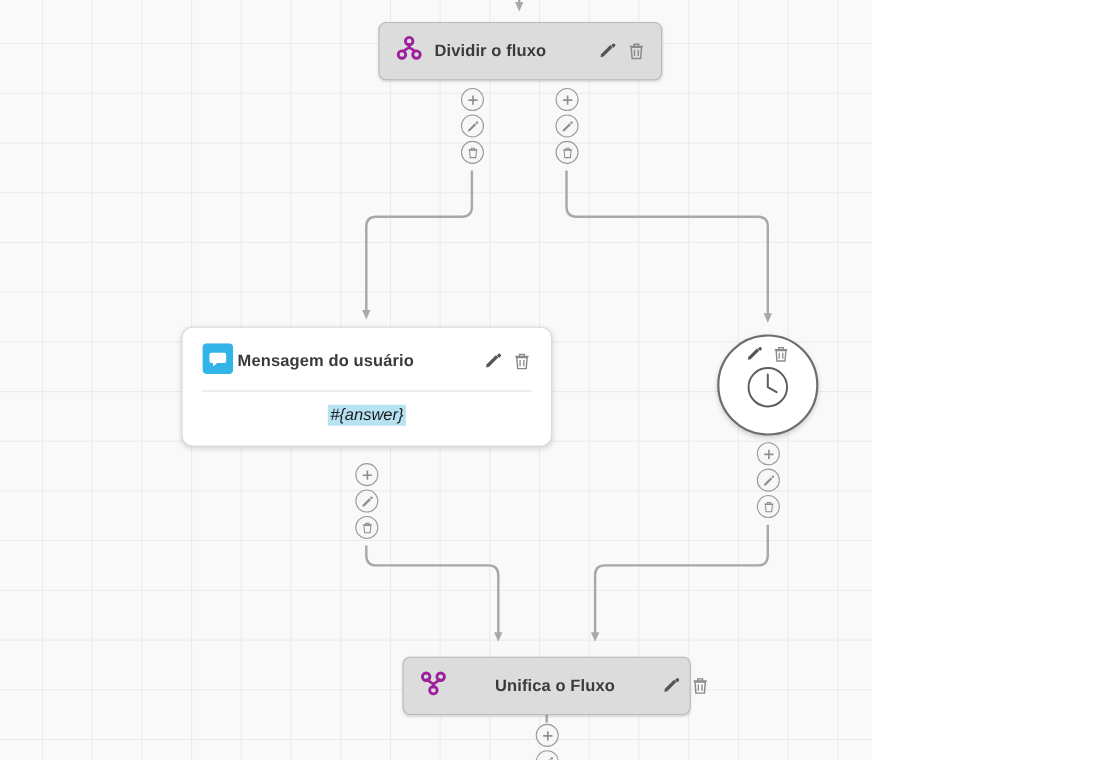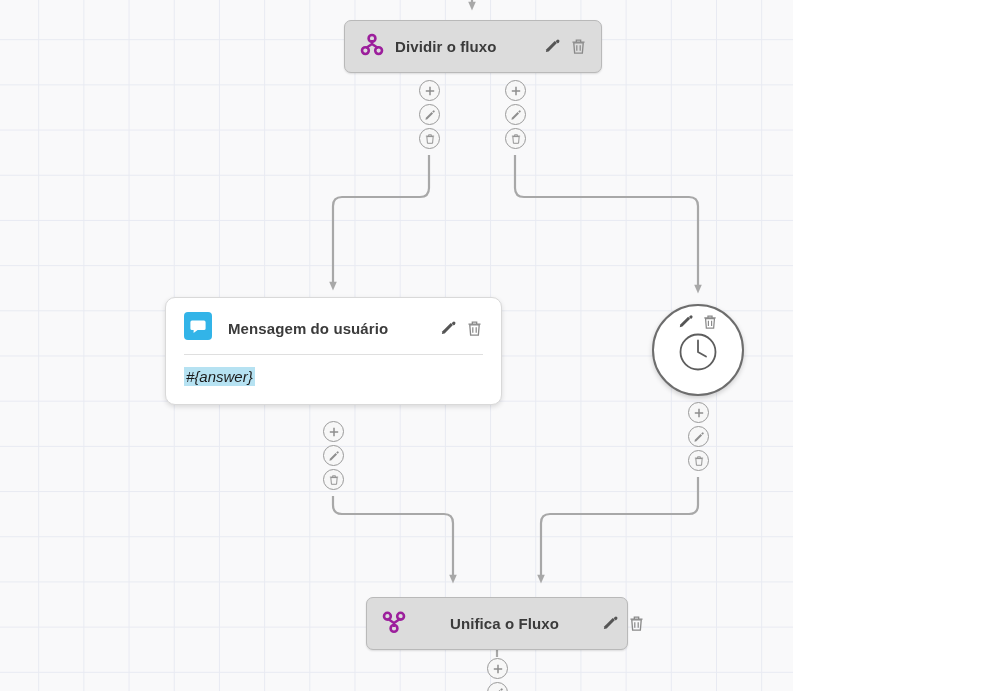--- a/index.html
+++ b/index.html
@@ -47,30 +47,31 @@
   .node-title {
     font-size: 15px;
     font-weight: bold;
     color: #3b3b3b;
     letter-spacing: .1px;
     white-space: nowrap;
   }
   .node-head {
     display: flex;
     align-items: center;
-    gap: 16px;
+    gap: 4px;
     padding: 14px 18px 10px 18px;
   }
   .node-divider {
     height: 1px;
     background: #dfdfdf;
     margin: 0 18px;
   }
   .node-body {
     padding: 13px 18px 18px 18px;
+    text-align: center;
   }
   .token {
     background: #b6e2f2;
     color: #1c1c1c;
     font-style: italic;
     font-size: 15px;
     padding: 1px 2px;
   }
   .head-actions {
     margin-left: auto;

